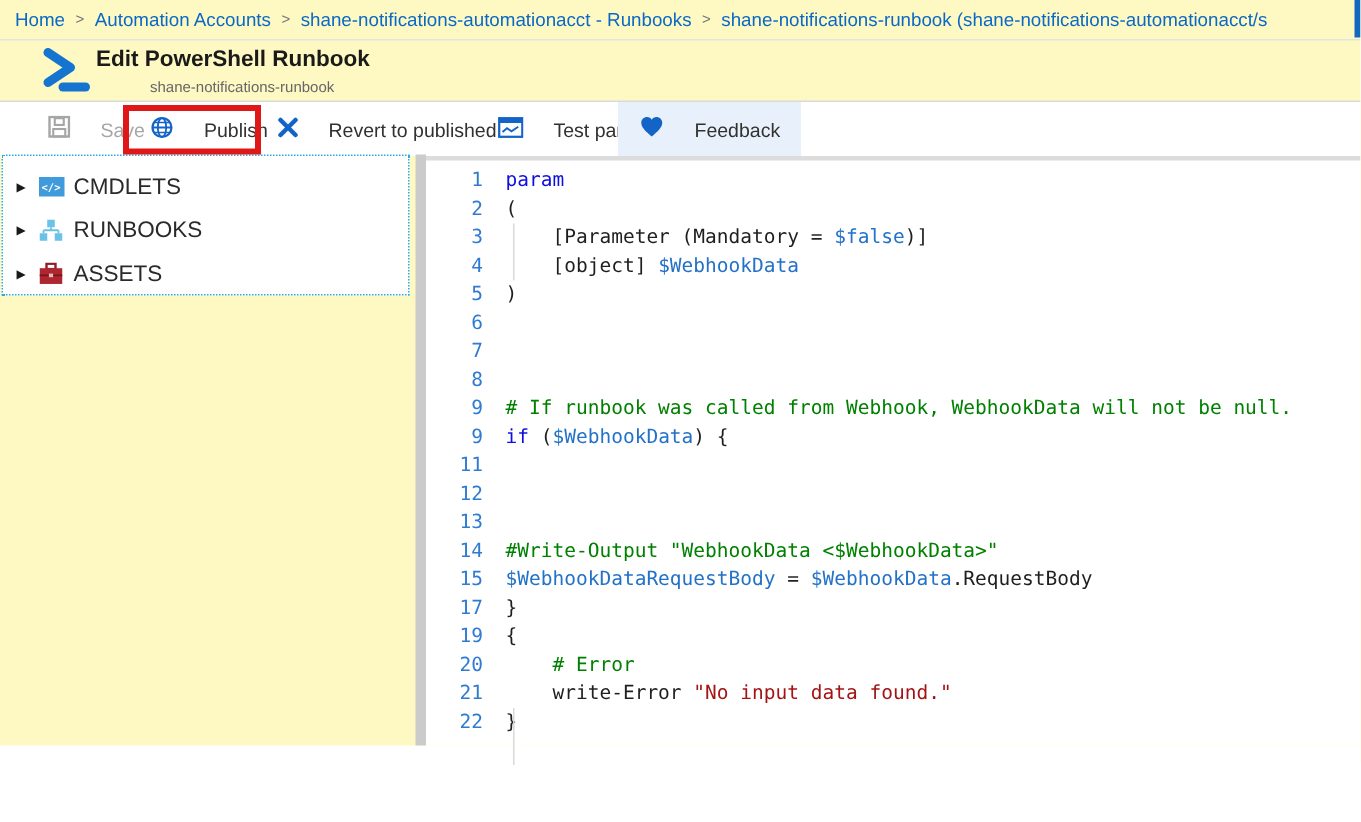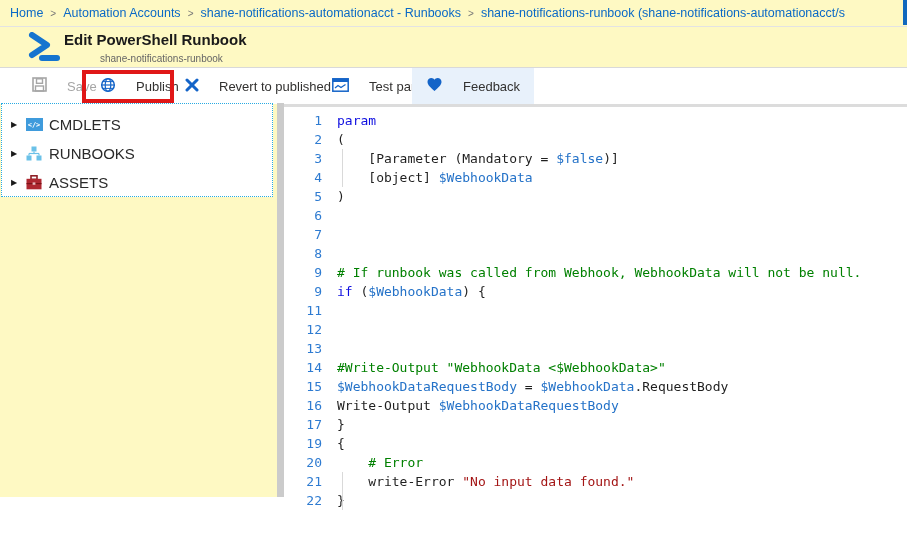--- a/index.html
+++ b/index.html
@@ -196,21 +196,20 @@
         <div class="code-row"><span class="gutter">6</span><span class="code-text"></span></div>
         <div class="code-row"><span class="gutter">7</span><span class="code-text"></span></div>
         <div class="code-row"><span class="gutter">8</span><span class="code-text"></span></div>
         <div class="code-row"><span class="gutter">9</span><span class="code-text"><span class="com"># If runbook was called from Webhook, WebhookData will not be null.</span></span></div>
         <div class="code-row"><span class="gutter">9</span><span class="code-text"><span class="kw">if</span><span class="def"> (</span><span class="var">$WebhookData</span><span class="def">) {</span></span></div>
         <div class="code-row"><span class="gutter">11</span><span class="code-text"></span></div>
         <div class="code-row"><span class="gutter">12</span><span class="code-text"></span></div>
         <div class="code-row"><span class="gutter">13</span><span class="code-text"></span></div>
         <div class="code-row"><span class="gutter">14</span><span class="code-text"><span class="com">#Write-Output "WebhookData &lt;$WebhookData&gt;"</span></span></div>
         <div class="code-row"><span class="gutter">15</span><span class="code-text"><span class="var">$WebhookDataRequestBody</span><span class="def"> = </span><span class="var">$WebhookData</span><span class="def">.RequestBody</span></span></div>
-        <div class="code-row"><span class="gutter">16</span><span class="code-text"><span class="def">Write-Output </span><span class="var">$WebhookDataRequestBody</span></span></div>
         <div class="code-row"><span class="gutter">17</span><span class="code-text"><span class="def">}</span></span></div>
         <div class="code-row"><span class="gutter">19</span><span class="code-text"><span class="def">{</span></span></div>
         <div class="code-row"><span class="gutter">20</span><span class="code-text"><span class="def">    </span><span class="com"># Error</span></span></div>
         <div class="code-row"><span class="gutter">21</span><span class="code-text"><span class="def">    write-Error </span><span class="str">"No input data found."</span></span></div>
         <div class="code-row"><span class="gutter">22</span><span class="code-text"><span class="def">}</span></span></div>
         <div class="indent-guide" style="top: 42px; height: 38px;"></div>
         <div class="indent-guide" style="top: 365px; height: 38px;"></div>
       </div>
   </div>
 

